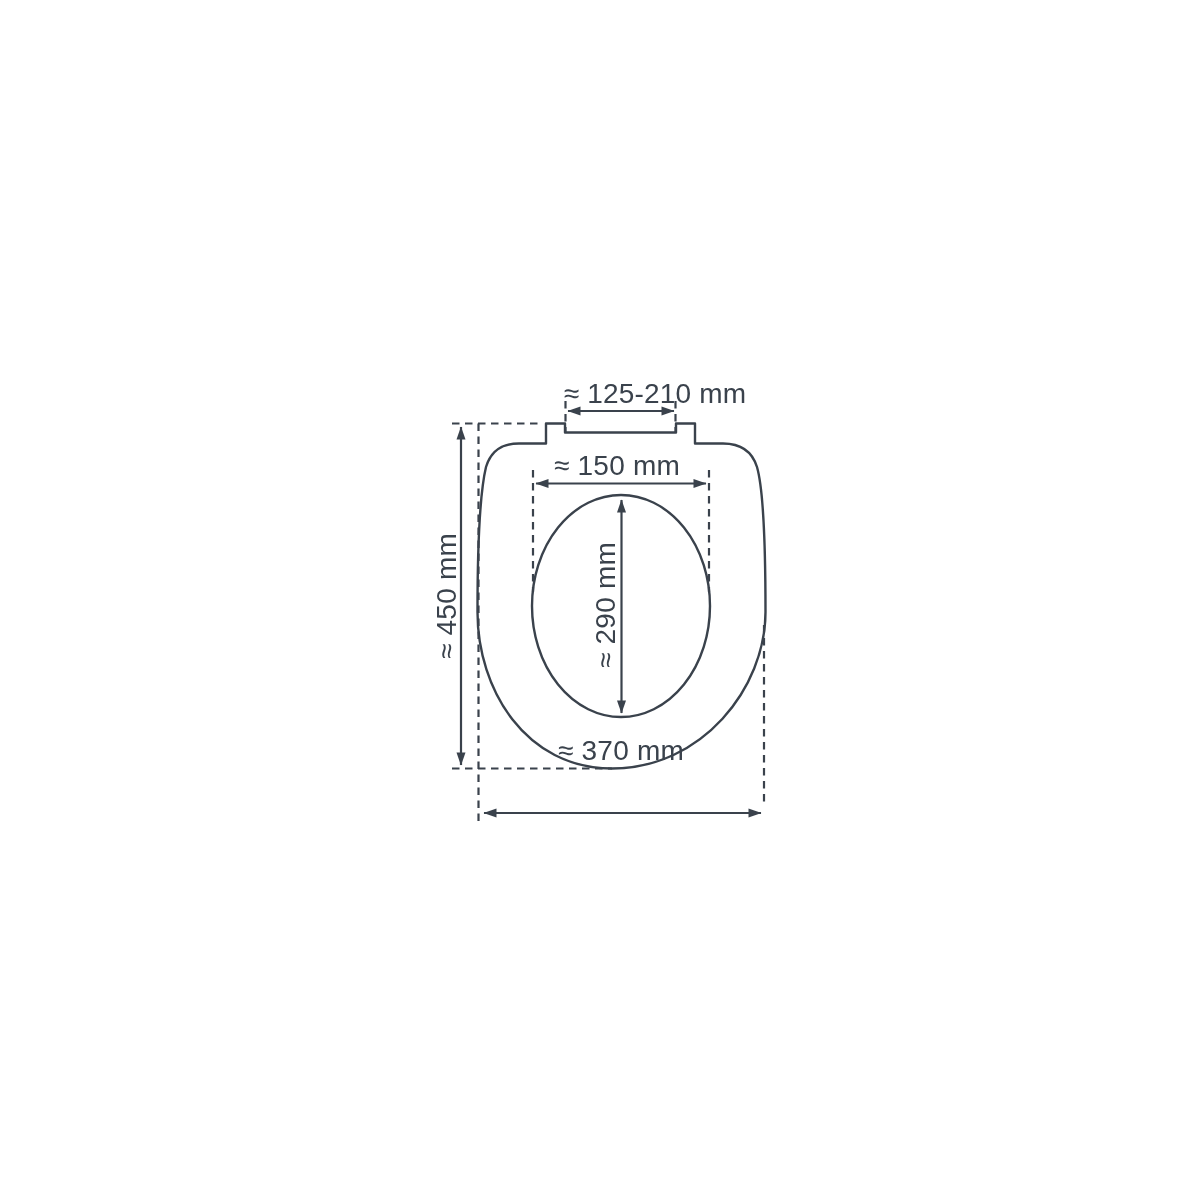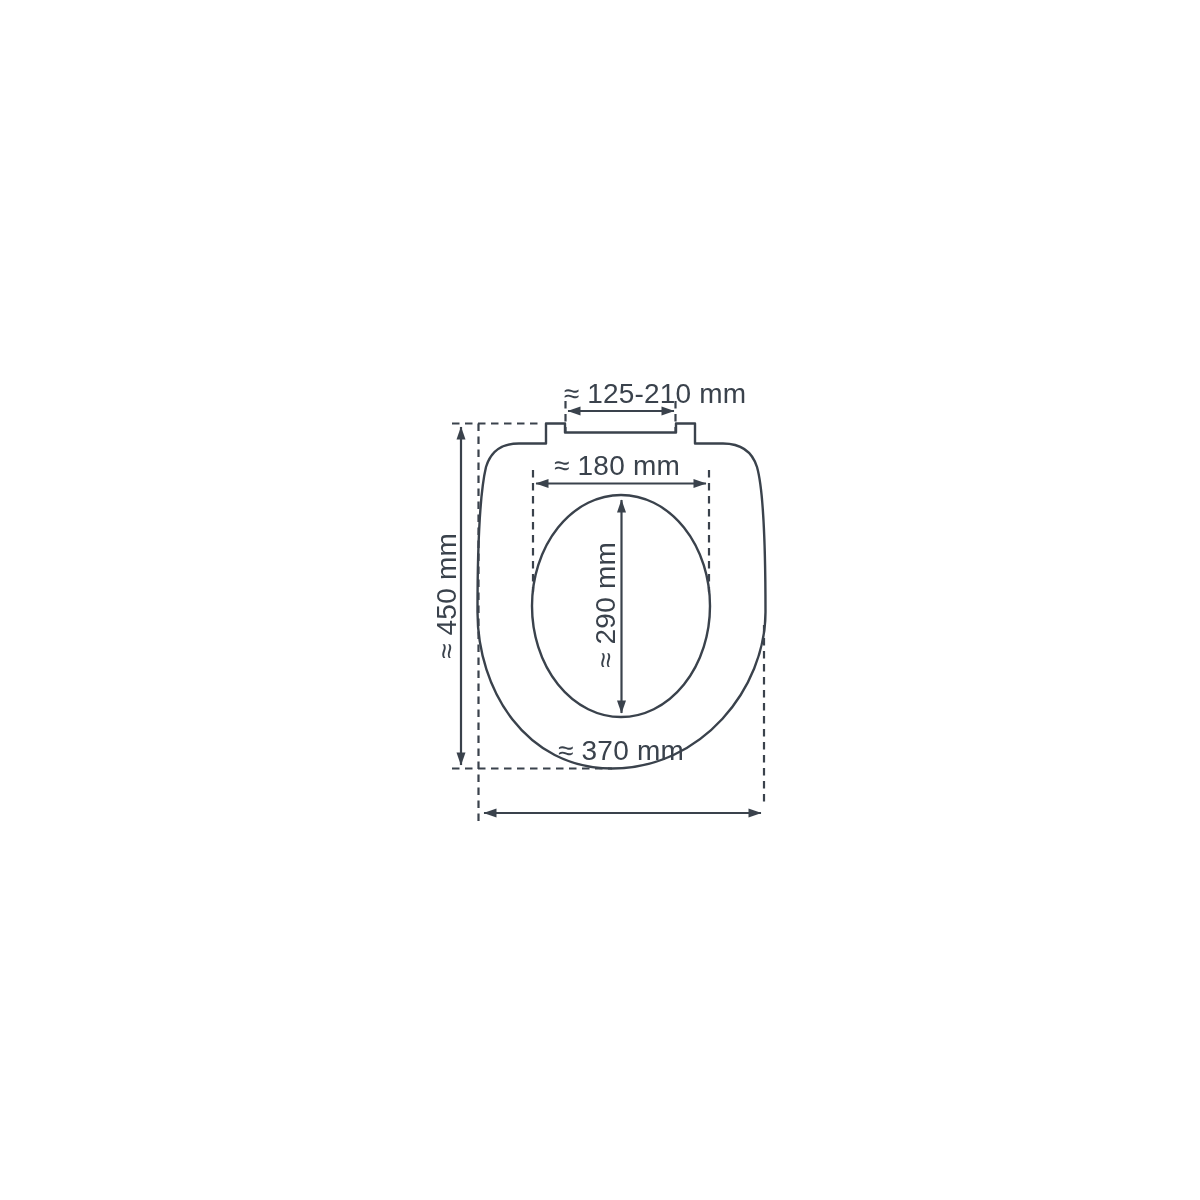--- a/index.html
+++ b/index.html
@@ -88,21 +88,21 @@
 
     <line class="ln" x1="568" y1="411" x2="674" y2="411" marker-start="url(#ah)" marker-end="url(#ah)"></line>
     <line class="ln" x1="536" y1="483.5" x2="706" y2="483.5" marker-start="url(#ah)" marker-end="url(#ah)"></line>
     <line class="ln" x1="621.5" y1="500" x2="621.5" y2="713" marker-start="url(#ah)" marker-end="url(#ah)"></line>
     <line class="ln" x1="461" y1="427" x2="461" y2="765" marker-start="url(#ah)" marker-end="url(#ah)"></line>
     <line class="ln" x1="484" y1="813" x2="761" y2="813" marker-start="url(#ah)" marker-end="url(#ah)"></line>
   </svg>
 
   <div class="dim-label" style="left:635px; top:394px;margin-left:20px;">≈ 125-210 mm</div>
 
-  <div class="dim-label" style="left:617px; top:466px;">≈ 180 mm</div>
+  <div class="dim-label" style="left:617px; top:466px;">≈ 150 mm</div>
 
   <div class="dim-label rot" style="left:606px; top:605px;">≈ 290 mm</div>
 
   <div class="dim-label rot" style="left:447px; top:596px;">≈ 450 mm</div>
 
   <div class="dim-label" style="left:621px; top:751px;">≈ 370 mm</div>
 
 </div>
 
 </body></html>

